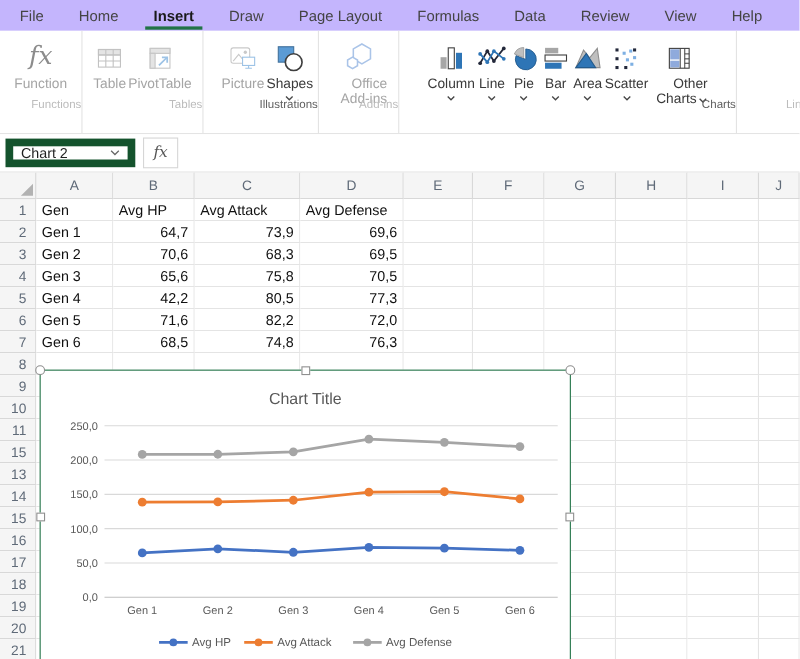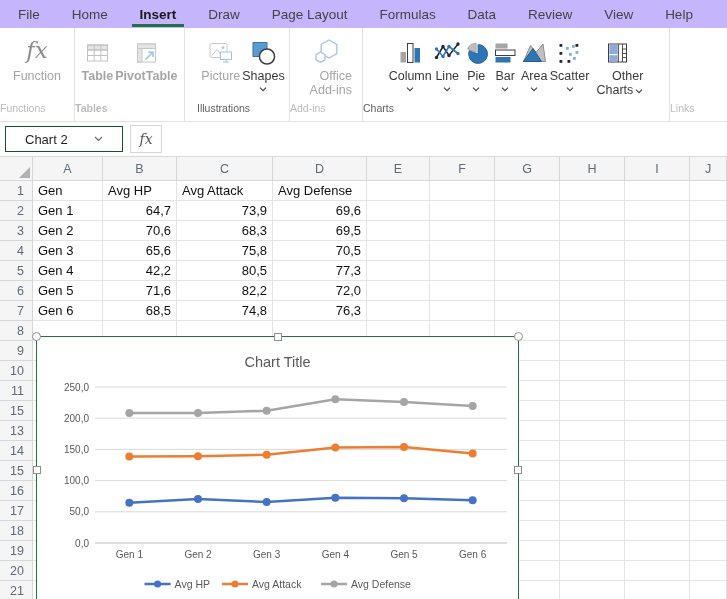--- a/index.html
+++ b/index.html
@@ -11,35 +11,35 @@
         padding:0 32px 0 16px;background:#c4b5fd}
   .tab{display:flex;align-items:center;font-size:13.5px;color:#444;position:relative;padding:0 2px}
   .tab.active{color:#191919;font-weight:700}
   .tab.active::after{content:"";position:absolute;left:-6px;right:-6px;bottom:1px;height:3px;background:#217346}
 
   
   .ribbon{height:93px;display:flex;border-bottom:1px solid #e1e1e1;background:#fff}
   .rgroup{position:relative;display:flex;justify-content:center;gap:2px;padding-top:7px;
           border-right:1px solid #e3e3e3;box-sizing:border-box;flex:0 0 auto}
   .rgroup:last-child{border-right:none}
-  .rgroup-label{position:absolute;bottom:7px;left:0;right:0;text-align:left;font-size:10.5px}
+  .rgroup-label{position:absolute;bottom:20px;left:0;right:0;text-align:right;font-size:10.5px}
   .rgroup-label.dim{color:#bcbcbc}
   .rgroup-label.on{color:#5f5f5f}
   .rbtn{display:flex;flex-direction:column;align-items:center;flex:0 0 auto}
   .rbtn .ric{height:31px;display:flex;align-items:flex-end;justify-content:center}
   .rbtn .rlab{font-size:12.5px;line-height:14px;text-align:right;color:#3a3a3a;margin-top:3px}
   .rbtn.disabled .rlab{color:#a5a5a5}
   .rbtn .rlab.wrap{width:52px}
   .rbtn .chev{margin-top:3px;height:6px;display:flex;align-items:center}
   .inline-chev{display:inline-block;margin-left:2px}
 
   
   .frow{height:34px;display:flex;align-items:center;border-bottom:1px solid #d9d9d9;background:#fff}
-  .namebox{width:118px;height:26px;margin-left:5px;border:1px solid #14532d;display:flex;align-items:center;
-           justify-content:space-between;font-size:13px;color:#1f1f1f;padding:0 19px;box-sizing:border-box}
+  .namebox{width:118px;height:26px;margin-left:5px;border:7px solid #14532d;display:flex;align-items:center;
+           justify-content:space-between;font-size:13px;color:#1f1f1f;padding:0 7px;box-sizing:border-box}
   .fxbtn{width:30px;height:26px;margin-left:7px;border:1px solid #d6d6d6;display:flex;align-items:center;
          justify-content:center;font-family:"DejaVu Serif",serif;font-style:italic;font-size:14px;color:#555}
   .finput{flex:1;height:26px;margin:0 0 0 7px;border:none;background:#fff}
 
   
   #grid{display:grid;background:#fff}
   .hcell,.rhcell,.corner{background:#f5f5f5;border-right:1px solid #d8d8d8;border-bottom:1px solid #d8d8d8;
         color:#5f6a78;font-size:12.5px;box-sizing:border-box;display:flex;align-items:center}
   .hcell{justify-content:center}
   .rhcell{justify-content:flex-end;padding-right:8px}
@@ -80,21 +80,21 @@
       <div class="rbtn disabled">
         <div class="ric">
           <svg width="30" height="30" viewBox="0 0 30 30">
             <text x="15" y="22" font-size="23" font-style="italic" font-family="DejaVu Serif,serif" fill="#8c8c8c" text-anchor="middle">fx</text>
           </svg>
         </div>
         <div class="rlab">Function</div>
       </div>
       <div class="rgroup-label dim">Functions</div>
     </div>
-    <div class="rgroup" style="width: 110px; font-weight: bold;">
+    <div class="rgroup" style="width: 110px;">
       <div class="rbtn disabled">
         <div class="ric">
           <svg width="27" height="26" viewBox="0 0 26 26">
             <rect x="3" y="5" width="20" height="5" fill="#e4e4e4" stroke="#c2c2c2"></rect>
             <rect x="3" y="5" width="20" height="16" fill="none" stroke="#c2c2c2"></rect>
             <path d="M3 10h20M3 15.5h20M9.7 5v16M16.4 5v16" stroke="#c2c2c2" fill="none"></path>
           </svg>
         </div>
         <div class="rlab">Table</div>
       </div>

